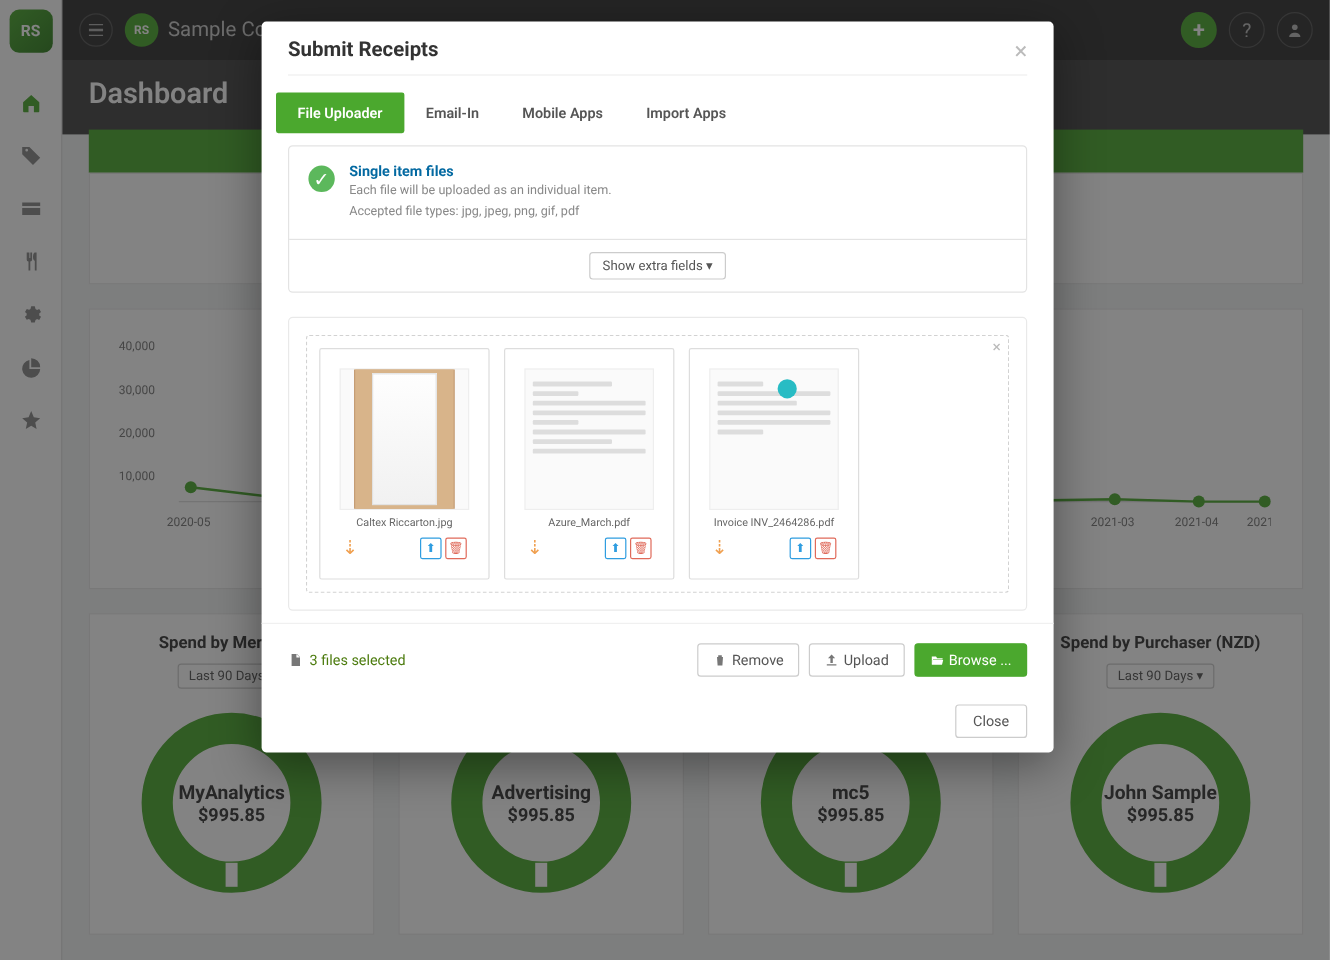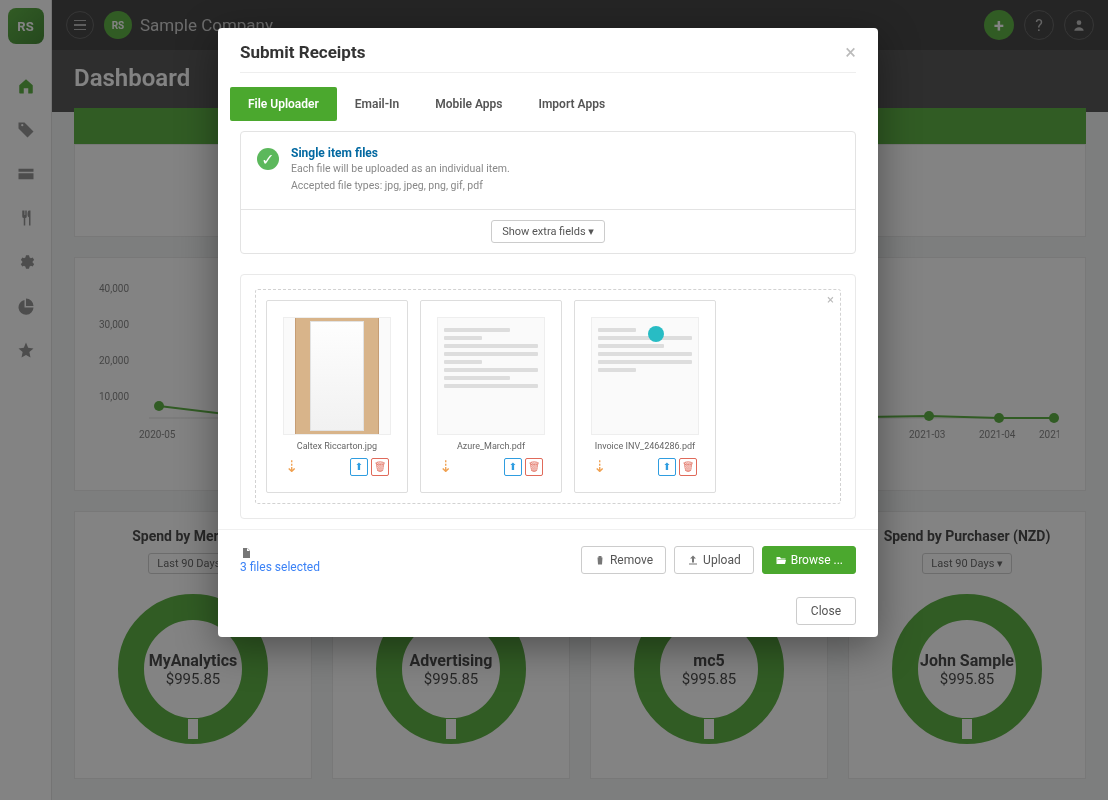--- a/index.html
+++ b/index.html
@@ -29,24 +29,24 @@
   .stat-num{font-size:30px; font-weight:700; color:#333;}
   .panel{background:#fff; border:1px solid #e6e6e6; margin-top:20px; padding:20px 24px 28px 24px;}
   .axis-label{font-size:10px; fill:#777;}
   .bottom-grid{display:flex; gap:20px; margin-top:20px;}
   .card{flex:1; background:#fff; border:1px solid #e6e6e6; padding:16px 10px 24px 10px; text-align:center;}
   .card h3{font-size:14px; font-weight:700; margin-bottom:8px;}
   .range-btn{display:inline-block; border:1px solid #ccc; border-radius:3px; font-size:11px; padding:3px 8px; color:#555; background:#fff; cursor:pointer; margin-bottom:10px;}
   .donut-wrap{position:relative; width:170px; height:170px; margin:0 auto;}
   .donut-center{position:absolute; inset:0; display:flex; flex-direction:column; align-items:center; justify-content:center;}
   .donut-label{font-size:16px; font-weight:700;}
-  .donut-val{font-size:15px; font-weight:400; color:#333;}
+  .donut-val{font-size:15px; font-weight:700; color:#333;}
   
   .scrim{position:absolute; inset:0; background:rgba(30,30,30,0.55);}
-  .modal{position:absolute; left:218px; top:28px; width:660px; background:#fff; border-radius:4px; box-shadow:0 10px 40px rgba(0,0,0,.4);}
+  .modal{position:absolute; left:218px; top:18px; width:660px; background:#fff; border-radius:4px; box-shadow:0 10px 40px rgba(0,0,0,.4);}
   .modal-header{padding:14px 22px 10px 22px; display:flex; align-items:center;}
   .modal-title{font-size:17px; font-weight:700;}
   .modal-close{margin-left:auto; color:#bbb; font-size:20px; cursor:pointer; line-height:1;}
   .modal-hr{border:none; border-top:1px solid #eee; margin:0 22px;}
   .method-tabs{display:flex; padding:14px 22px 10px 12px; gap:0;}
   .method-tab{padding:10px 18px; font-size:12px; font-weight:600; color:#555; cursor:pointer;}
   .method-tab.active{background:#4ba82e; color:#fff; border-radius:2px;}
   .mode-box{margin:0 22px; border:1px solid #e3e3e3; border-radius:4px;}
   .mode-row{display:flex;}
   .mode-opt{flex:1; padding:14px 18px 16px 50px; position:relative;}
@@ -70,21 +70,21 @@
   .tf-btn{width:18px;height:18px;border:1px solid; border-radius:2px; margin-left:3px; display:flex;align-items:center;justify-content:center; font-size:10px; cursor:pointer;}
   .tf-up{border-color:#2f9de0; color:#2f9de0;}
   .tf-del{border-color:#e06a5a; color:#e06a5a;}
   .receipt-photo{width:54px;height:110px;background:linear-gradient(#fefefe,#f1f1f1);border:1px solid #e2e2e2;box-shadow:0 0 0 14px #d8b48a, 0 0 0 15px #c59d75;}
   .doc-lines{width:100%;height:100%;padding:6px;}
   .doc-lines .bar{height:4px;background:#ddd;margin:4px 0;border-radius:1px;}
   .doc-lines .bar.short{width:40%;}
   .doc-lines .bar.med{width:70%;}
   .doc-lines .dot{width:16px;height:16px;border-radius:50%;background:#28bcc4;position:absolute;left:56px;top:8px;}
   .modal-footer{display:flex; align-items:center; padding:16px 22px; margin-top:10px; border-top:1px solid #f0f0f0;}
-  .sel-info{font-size:12px; color:#3b82f6; display:flex; align-items:flex-start;flex-direction:column;}
+  .sel-info{font-size:12px; color:#4d7c0f; display:flex; align-items:flex-end;}
   .sel-info svg{margin-right:6px;}
   .mf-spacer{flex:1;}
   .mf-btn{border:1px solid #ccc; background:#fff; color:#555; border-radius:3px; font-size:12px; padding:6px 12px; margin-left:8px; cursor:pointer; display:inline-flex; align-items:center;}
   .mf-btn svg{margin-right:4px;}
   .mf-primary{background:#4ba82e; border-color:#4ba82e; color:#fff;}
   .modal-bottom{padding:10px 22px 18px 22px; text-align:right;}
   .close-btn{border:1px solid #ccc; background:#fff; color:#555; border-radius:3px; font-size:12px; padding:6px 14px; cursor:pointer;}
 </style>
 </head>
 <body>

